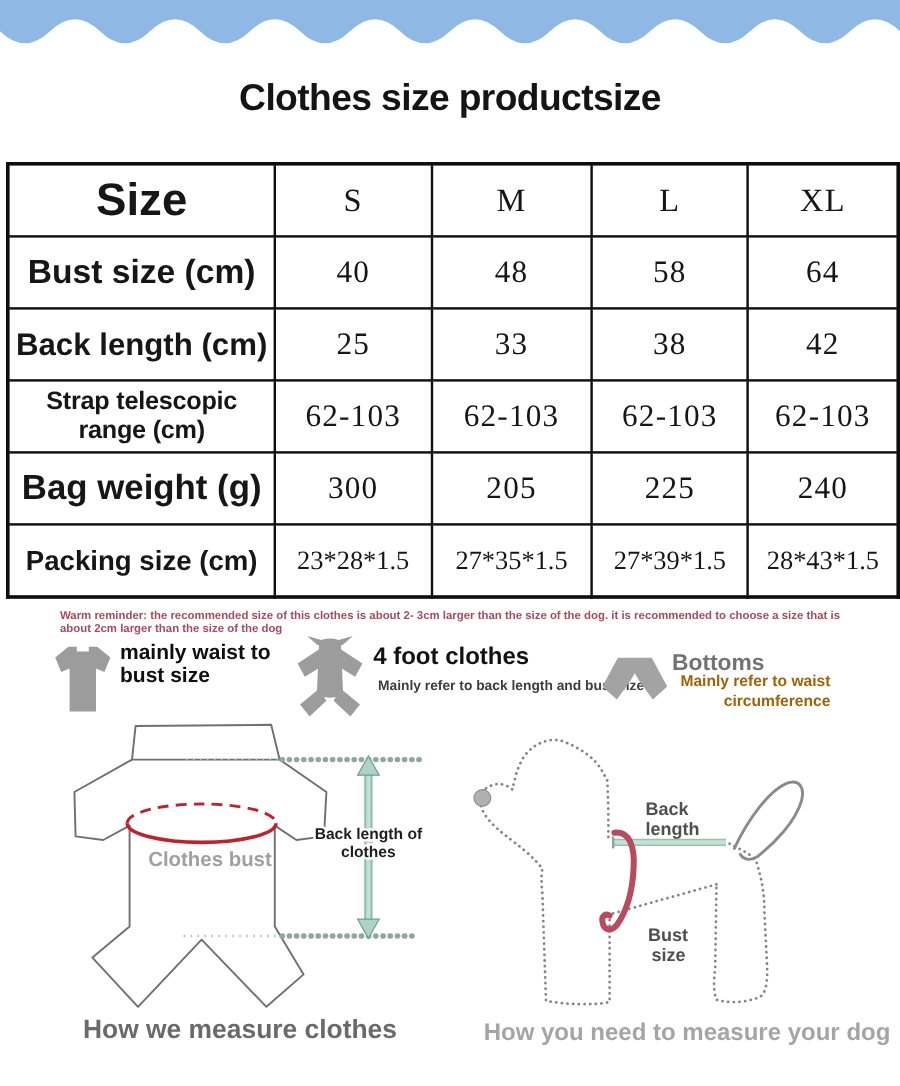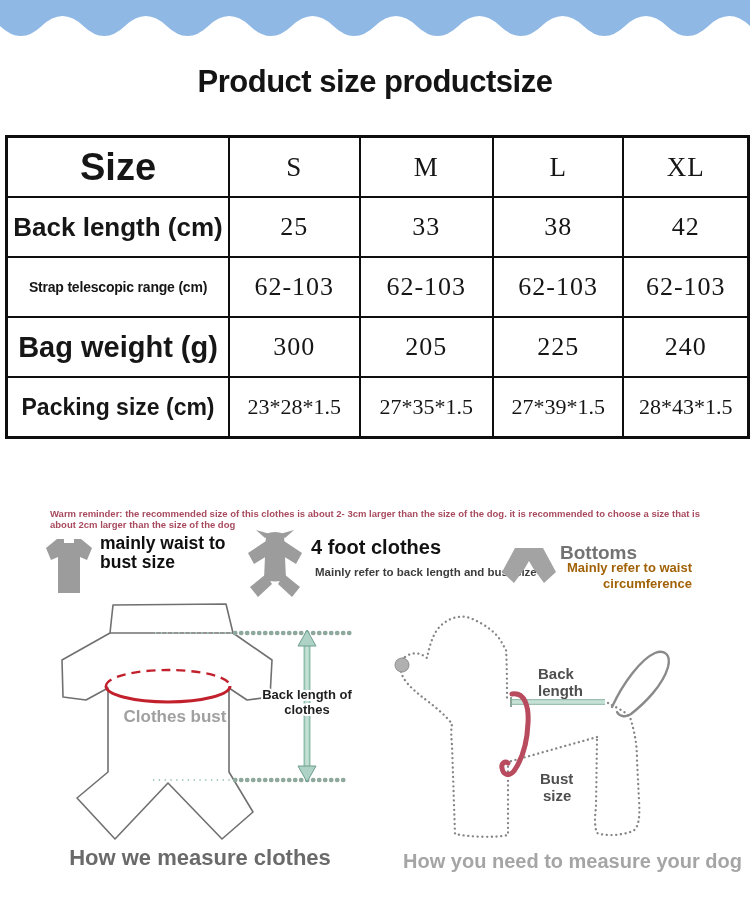--- a/index.html
+++ b/index.html
@@ -18,21 +18,21 @@
   #size-table{left:5px;top:135px;border-collapse:collapse;table-layout:fixed;
     border:3px solid #0e0e0e;}
   #size-table td,#size-table th{border:2px solid #0e0e0e;height:58px;
     text-align:center;vertical-align:middle;padding:0;background:#fff;color:#161616;}
   .col-label{width:222px;} .col-s{width:129px;} .col-m{width:132px;}
   .col-l{width:129px;} .col-xl{width:123px;}
   .lab{font-family:"Liberation Sans",sans-serif;font-weight:bold;color:#121212;}
   .lab-size{font-size:38px;}
   .lab-bust{font-size:28px;}
   .lab-back{font-size:26px;}
-  .lab-strap{font-size:14px;letter-spacing:-0.2px;border-radius:24px;}
+  .lab-strap{font-size:21px;letter-spacing:-0.2px;border-radius:24px;}
   .lab-bag{font-size:29px;}
   .lab-pack{font-size:23px;}
   .val{font-family:"Liberation Serif",serif;font-weight:normal;letter-spacing:1px;}
   .val-h{font-size:27px;}
   .val-n{font-size:26px;}
   .val-p{font-size:22px;letter-spacing:0;border-radius:19px;}
 
   
   #reminder{left:50px;top:508px;width:660px;font-size:9.5px;font-weight:bold;
     letter-spacing:0px;}
@@ -55,30 +55,37 @@
 
   svg text{font-family:"Liberation Sans",sans-serif;}
 </style>
 </head>
 <body>
 
 <svg id="wave" class="abs" width="750" height="50" viewBox="0 0 750 50">
   <path fill="#8FB8E5" d="M0,26 q20.8,20 41.67,0 t41.67,0 t41.67,0 t41.67,0 t41.67,0 t41.67,0 t41.67,0 t41.67,0 t41.67,0 t41.67,0 t41.67,0 t41.67,0 t41.67,0 t41.67,0 t41.67,0 t41.67,0 t41.67,0 t41.67,0 L750,0 L0,0 Z"></path>
 </svg>
 
-<div id="page-title" class="abs">Product size productsize</div>
+<div id="page-title" class="abs">Clothes size productsize</div>
 
 <table id="size-table" class="abs">
   <tbody>
       <tr>
     <th class="col-label lab lab-size">Size</th>
     <th class="col-s val val-h">S</th>
     <th class="col-m val val-h">M</th>
     <th class="col-l val val-h">L</th>
     <th class="col-xl val val-h">XL</th>
+  </tr>
+  <tr>
+    <td class="lab lab-bust">Bust size (cm)</td>
+    <td class="val val-n">40</td>
+    <td class="val val-n">48</td>
+    <td class="val val-n">58</td>
+    <td class="val val-n">64</td>
   </tr>
   <tr>
     <td class="lab lab-back">Back length (cm)</td>
     <td class="val val-n">25</td>
     <td class="val val-n">33</td>
     <td class="val val-n">38</td>
     <td class="val val-n">42</td>
   </tr>
   <tr>
     <td class="lab lab-strap">Strap telescopic range (cm)</td>

